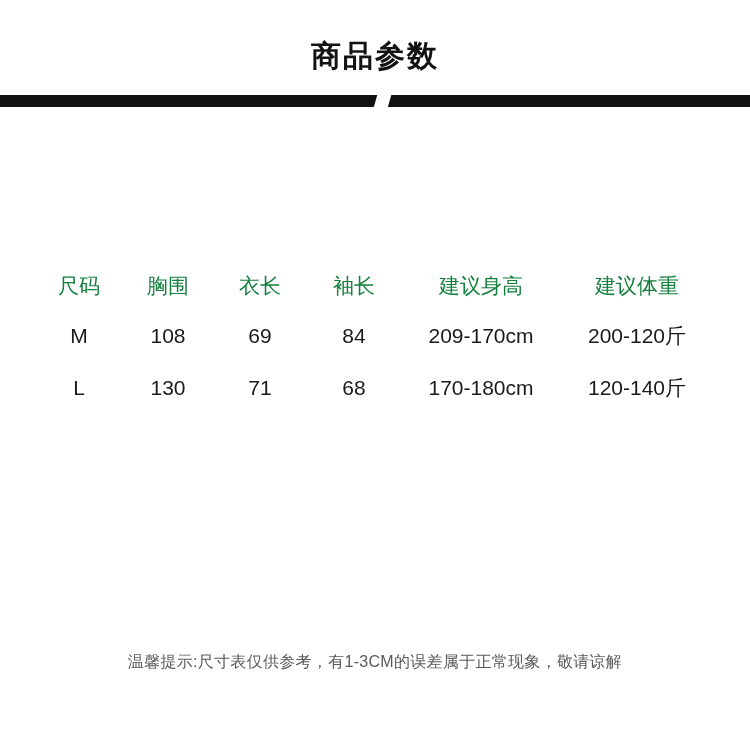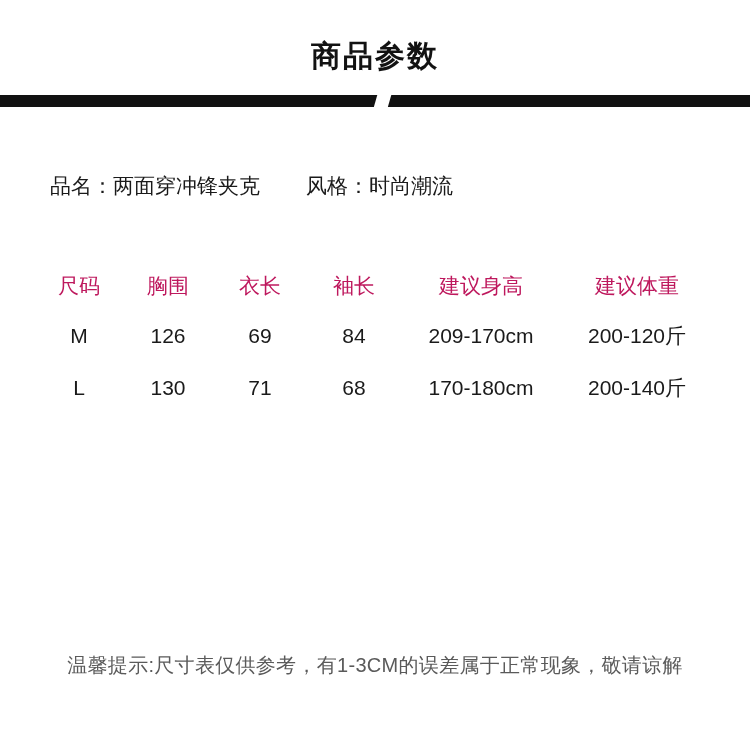--- a/index.html
+++ b/index.html
@@ -83,54 +83,51 @@
     text-align: center;
     font-weight: 400;
     font-size: 21px;
     color: #1a1a1a;
     padding: 0;
     height: 52px;
     vertical-align: middle;
   }
   .table th {
     font-size: 21px;
-    color: #be185d;
+    color: #15803d;
     height: 48px;
   }
   .col-size   { width: 86px; }
   .col-chest  { width: 92px; }
   .col-length { width: 92px; }
   .col-sleeve { width: 96px; }
   .col-height { width: 158px; }
   .col-weight { width: 154px; }
 
   
   .footer-note {
     position: absolute;
     top: 652px;
     left: 0;
     width: 750px;
     text-align: center;
-    font-size: 20px;
+    font-size: 16px;
     color: #5a5a5a;
     letter-spacing: 0.3px;
   }
 </style>
 </head>
 <body>
 
 <div class="page">
 
   <div class="header-title">商品参数</div>
   <div class="header-rule"></div>
   <div class="header-notch"></div>
 
-  <div class="info-row">
-    <span class="info-item">品名：</span><span class="info-item">两面穿冲锋夹克</span><span class="info-gap"></span><span class="info-item">风格：</span><span class="info-item">时尚潮流</span>
-  </div>
 
   <table class="table">
     <colgroup>
       <col class="col-size">
       <col class="col-chest">
       <col class="col-length">
       <col class="col-sleeve">
       <col class="col-height">
       <col class="col-weight">
     </colgroup>
@@ -140,32 +137,32 @@
         <th>胸围</th>
         <th>衣长</th>
         <th>袖长</th>
         <th>建议身高</th>
         <th>建议体重</th>
       </tr>
     </thead>
     <tbody>
       <tr>
         <td>M</td>
-        <td>126</td>
+        <td>108</td>
         <td>69</td>
         <td>84</td>
         <td>209-170cm</td>
         <td>200-120斤</td>
       </tr>
       <tr>
         <td>L</td>
         <td>130</td>
         <td>71</td>
         <td>68</td>
         <td>170-180cm</td>
-        <td>200-140斤</td>
+        <td>120-140斤</td>
       </tr>
     </tbody>
   </table>
 
   <div class="footer-note">温馨提示:尺寸表仅供参考，有1-3CM的误差属于正常现象，敬请谅解</div>
 
 </div>
 
 </body></html>

